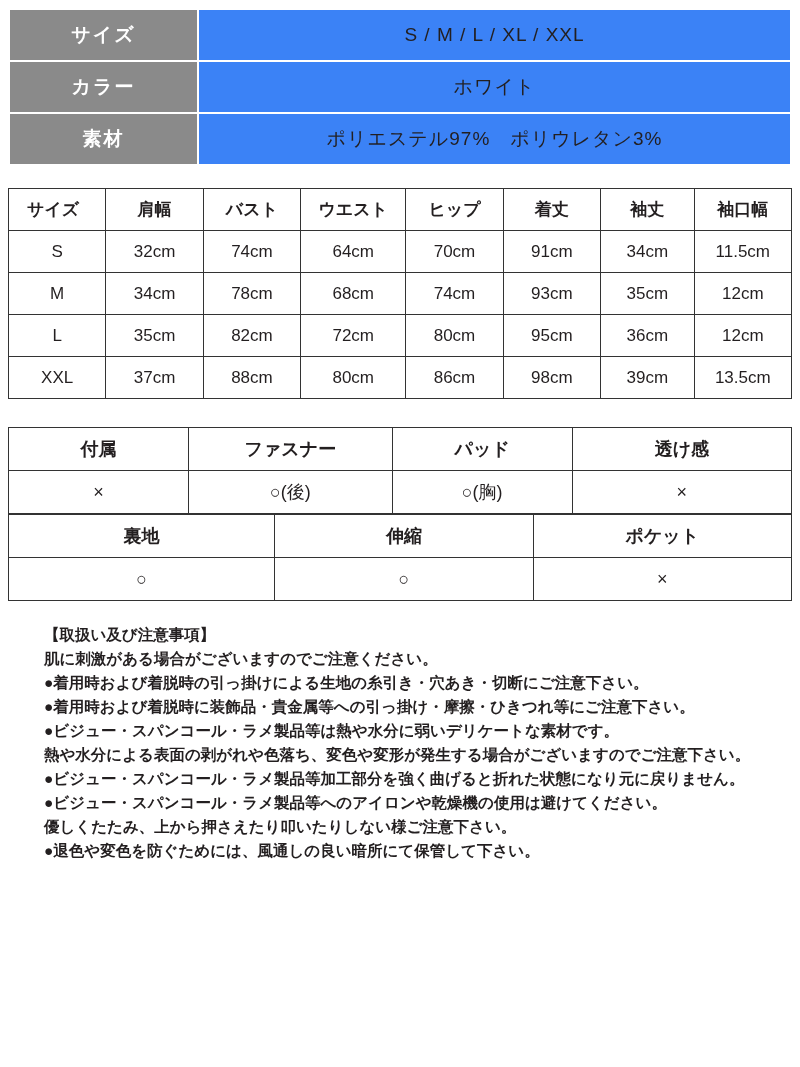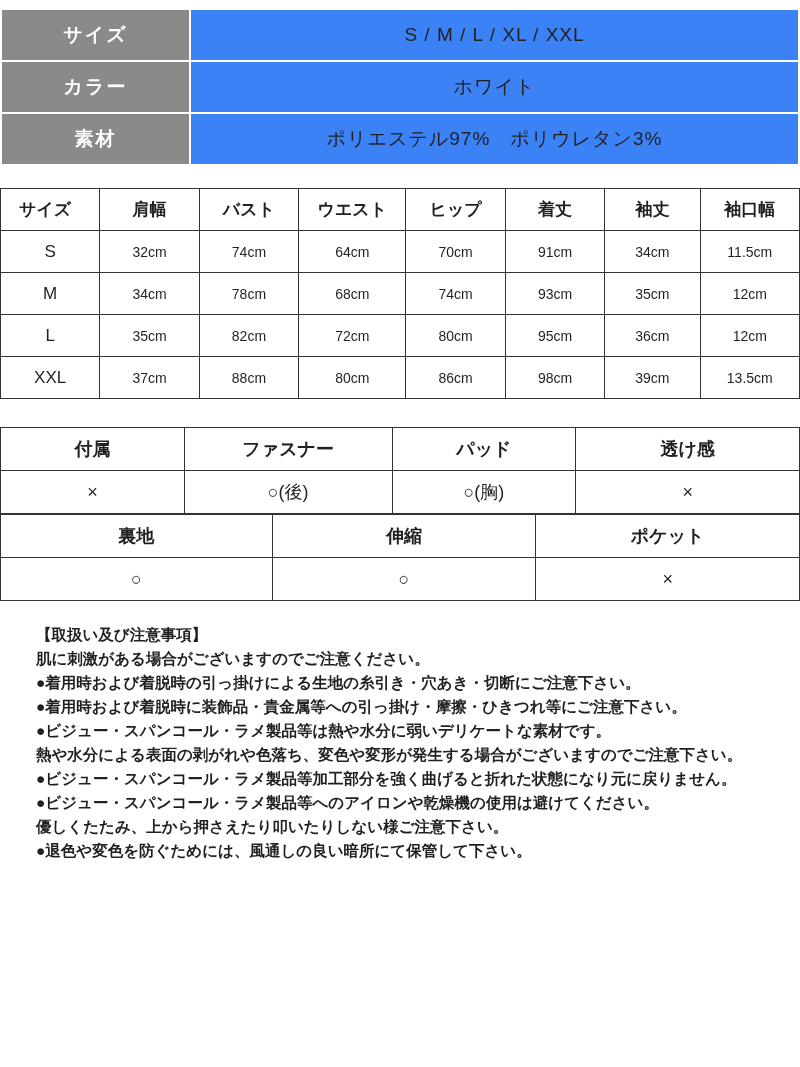--- a/index.html
+++ b/index.html
@@ -11,21 +11,21 @@
     width: 800px;
     height: 1067px;
     font-family: "Liberation Sans", "DejaVu Sans", sans-serif;
     color: #231f20;
     position: relative;
     overflow: hidden;
   }
   .page {
     width: 800px;
     box-sizing: border-box;
-    padding: 0 0;
+    padding: 0 8px;
   }
 
   table {
     border-collapse: collapse;
     width: 100%;
     table-layout: fixed;
   }
 
   
   .spec-table {
@@ -51,21 +51,21 @@
     letter-spacing: 1px;
   }
 
   
   .meas-wrap {
     margin-top: 22px;
   }
   .meas-table th, .meas-table td {
     border: 1px solid #333333;
     height: 39px;
-    font-size: 14px;
+    font-size: 17px;
     text-align: center;
     vertical-align: middle;
     font-weight: normal;
   }
   .meas-table th {
     font-weight: bold;
     font-size: 17px;
     letter-spacing: 0px;
   }
   .meas-table tr:first-child th:first-child {

